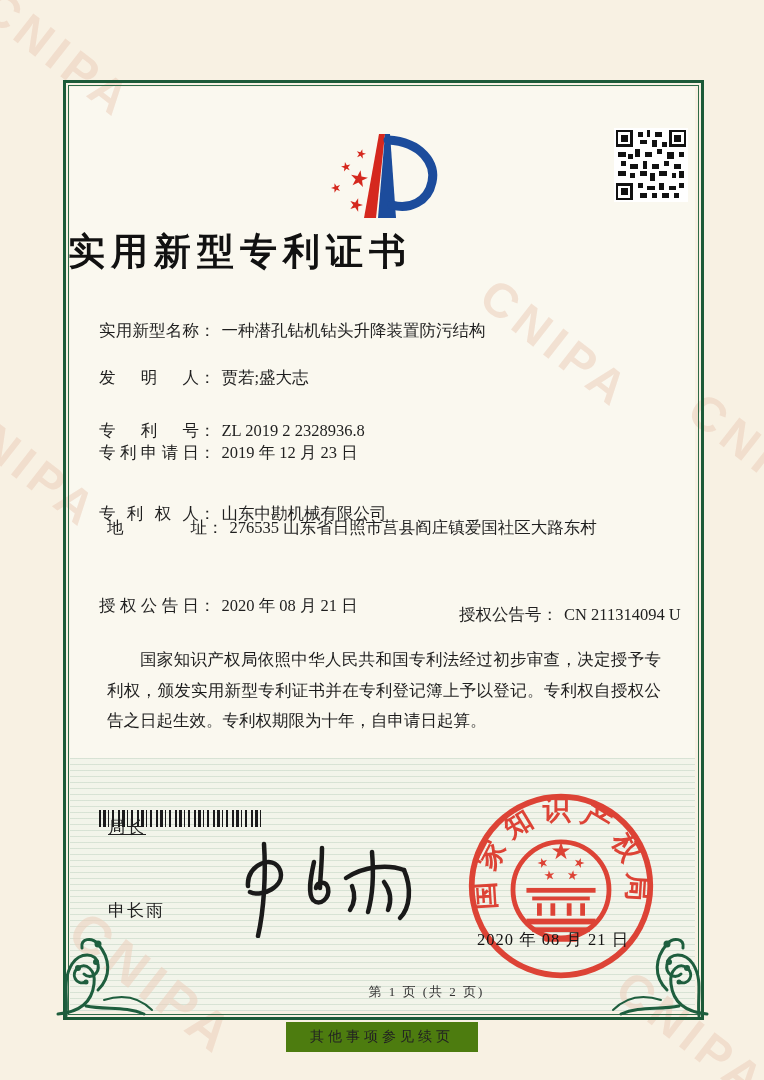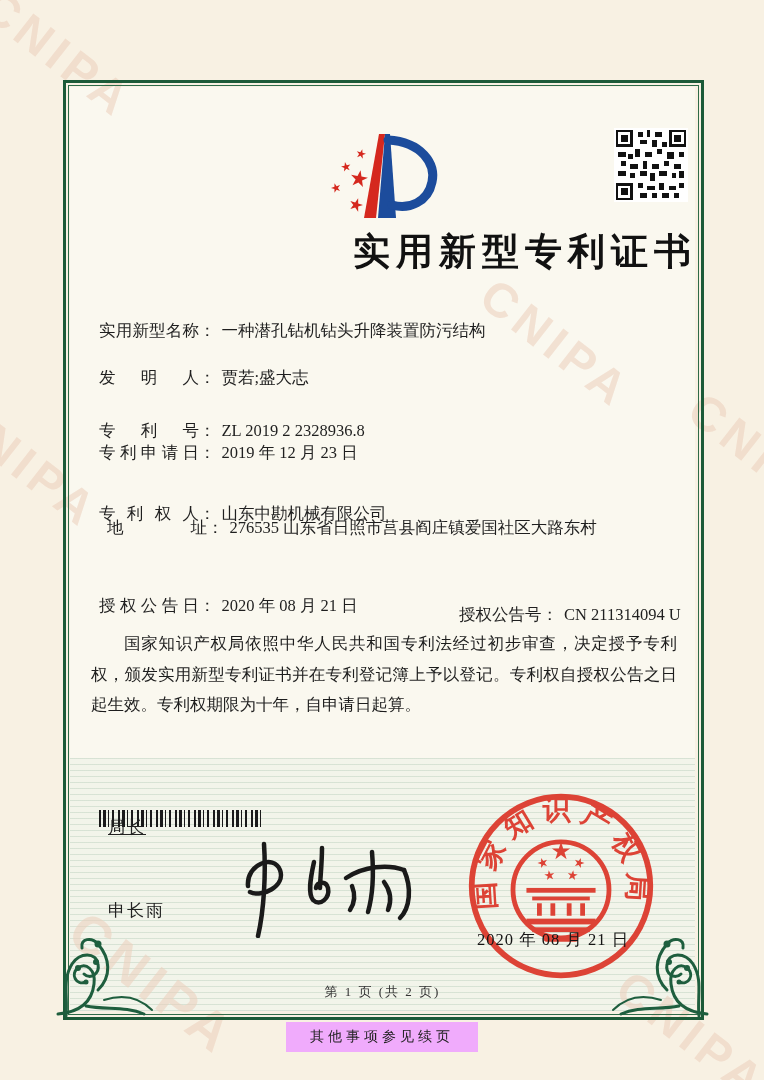--- a/index.html
+++ b/index.html
@@ -12,45 +12,45 @@
   
   .frame{position:absolute;left:68px;top:85px;width:629px;height:928px;border:1px solid #2e6b48;z-index:2;pointer-events:none;}
   .frame::before{content:"";position:absolute;inset:-6px;border:3px solid #1c5a38;}
   
   .wm{position:absolute;z-index:1;font-family:"Liberation Sans",sans-serif;font-weight:bold;
       font-size:48px;letter-spacing:6px;color:#eccfbc;opacity:.55;transform:rotate(38deg);white-space:nowrap;}
   
   .cert-no{position:absolute;left:99px;top:131px;font-size:16px;letter-spacing:3px;z-index:4;color:#2a2a2a;}
   .logo{position:absolute;left:318px;top:124px;z-index:4;}
   .qr{position:absolute;left:614px;top:128px;width:70px;height:70px;background:#fff;z-index:4;padding:2px;}
-  .title{position:absolute;left:68px;top:227px;width:629px;text-align:right;font-size:37px;
+  .title{position:absolute;left:68px;top:227px;width:629px;text-align:left;font-size:37px;
          font-weight:bold;letter-spacing:6px;z-index:4;color:#111;}
   
   .row{position:absolute;left:99px;z-index:4;font-size:16.5px;white-space:nowrap;}
   .lbl{display:inline-block;width:100px;text-align:justify;text-align-last:justify;vertical-align:bottom;}
   .val{margin-left:6px;}
   .grant2{position:absolute;left:360px;top:9px;}
   
   .paras{position:absolute;left:91px;top:629px;width:586px;z-index:4;font-size:16.5px;
          line-height:30.5px;text-align:justify;color:#1d1d1d;}
-  .paras p{margin:0;text-indent:2em;}
+  .paras p{margin:16px;text-indent:2em;}
   
   .barcode{position:absolute;left:99px;top:810px;width:165px;height:17px;z-index:4;
      background:repeating-linear-gradient(90deg,#1a1a1a 0 2px,transparent 2px 4px,#1a1a1a 4px 7px,
      transparent 7px 9px,#1a1a1a 9px 10px,transparent 10px 13px,#1a1a1a 13px 15px,transparent 15px 19px);}
   .official{position:absolute;left:108px;z-index:4;font-family:"Liberation Sans",sans-serif;
             font-size:17px;color:#222;letter-spacing:2px;}
   .signature{position:absolute;left:218px;top:838px;z-index:4;}
   .seal{position:absolute;left:465px;top:790px;z-index:4;opacity:.92;}
   .seal-date{position:absolute;left:477px;top:929px;z-index:5;font-size:16.5px;color:#141414;
              letter-spacing:1px;white-space:nowrap;}
   .page-info{position:absolute;left:68px;top:983px;width:629px;text-align:center;z-index:4;
-             font-size:13px;letter-spacing:2px;color:#333;}
+             font-size:13px;letter-spacing:2px;color:#333;padding-left:44px;}
   .footer-note{position:absolute;left:50%;transform:translateX(-50%);top:1022px;z-index:4;
-             background:#f0abfc;padding:6px 24px;font-size:14px;letter-spacing:4px;color:#222;}
+             background:#4d7c0f;padding:6px 24px;font-size:14px;letter-spacing:4px;color:#222;}
   .ornament{position:absolute;z-index:3;}
 </style>
 </head>
 <body>
 
 <div class="page">
 
   <div class="inner-bg"></div>
   <div class="guilloche"></div>
 

